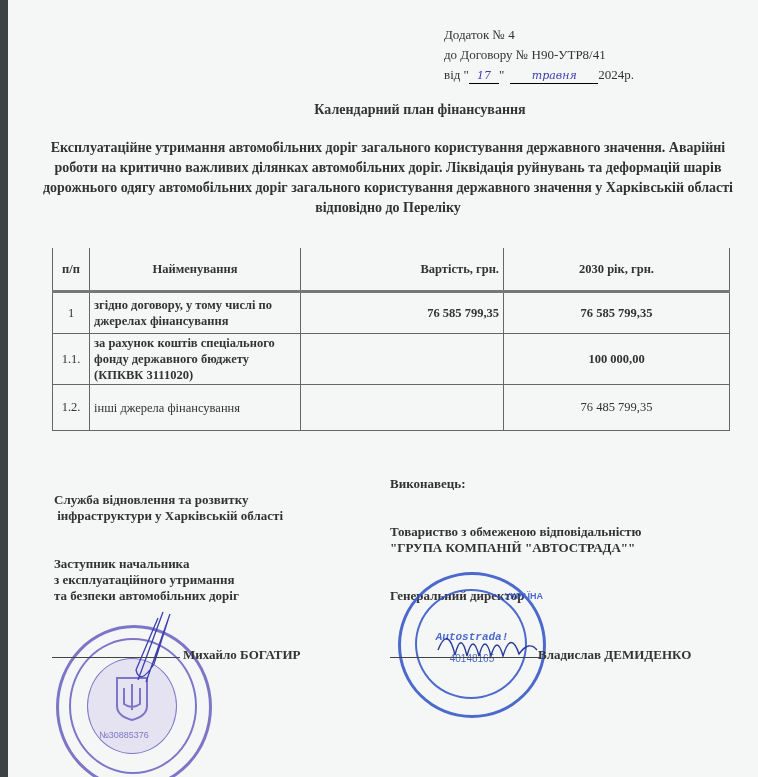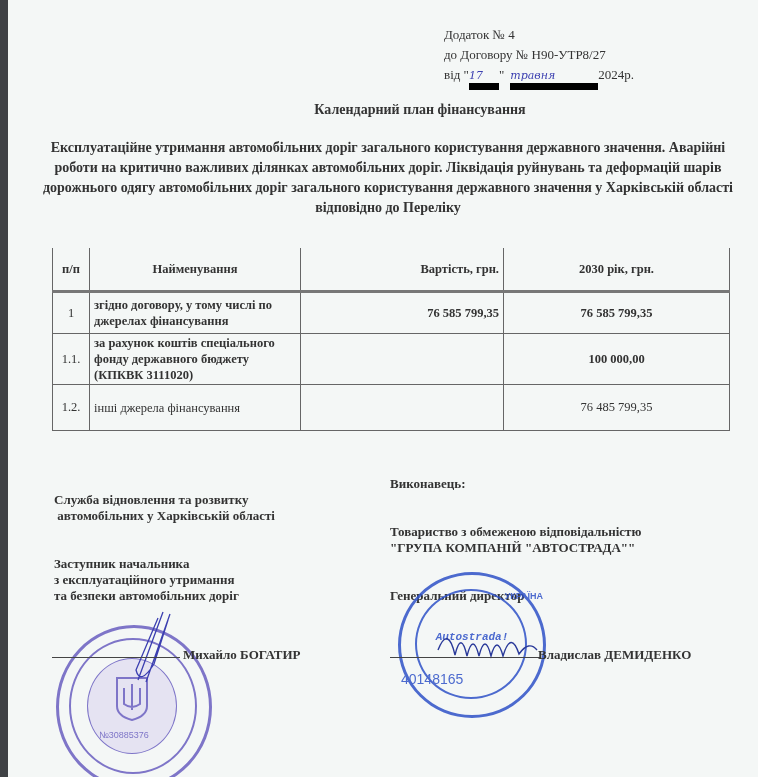--- a/index.html
+++ b/index.html
@@ -1,22 +1,22 @@
 <!DOCTYPE html>
 <html><head>
 <meta charset="utf-8">
 <style>
   html, body { margin:0; padding:0; }
   body { width:758px; height:777px; background:#3f4245; position:relative; overflow:hidden;
          font-family:"Liberation Serif", serif; color:#2a2a2a; }
   .page { position:absolute; left:8px; top:0; width:756px; height:777px; background:#f4f7f6; }
   .abs { position:absolute; }
   .annex { left:436px; top:25px; font-size:13px; line-height:20px; color:#333; }
-  .annex .hand { display:inline-block; border-bottom:7px solid #000000; color:#3b3fb0;
-                 font-style:italic; font-family:"DejaVu Serif", serif; font-size:11px; text-align:left; line-height:14px; }
+  .annex .hand { display:inline-block; border-bottom:1px solid #000000; color:#3b3fb0;
+                 font-style:italic; font-family:"DejaVu Serif", serif; font-size:11px; text-align:center; line-height:14px; }
   .title { left:0; width:740px; top:102px; text-align:center; font-weight:bold; font-size:14px; color:#333;margin-left:42px; }
   .subtitle { left:30px; width:700px; top:138px; text-align:center; font-weight:bold; font-size:14px; line-height:20px; color:#333; }
   table.fin { position:absolute; left:44px; top:248px; width:678px; border-collapse:collapse; font-size:12.5px; color:#333; }
   table.fin td, table.fin th { border:1.5px solid #666; padding:1px 4px; vertical-align:middle; }
   table.fin th { font-weight:bold; height:40px; }
   table.fin thead tr { border-top:none; }
   table.fin thead th { border-top:0; border-bottom:3px solid #777; }
   .c-num { width:28px; text-align:center; }
   .c-name { width:202px; text-align:left; line-height:16px; }
   .c-cost { width:194px; text-align:right; }
@@ -27,21 +27,21 @@
   .line { position:absolute; height:1px; background:#444; }
   .stamp { position:absolute; border-radius:50%; }
 </style>
 </head>
 <body>
 
 <div class="page">
 
   <div class="abs annex">
     <div>Додаток  № 4</div>
-    <div>до Договору № Н90-УТР8/27</div>
+    <div>до Договору № Н90-УТР8/41</div>
     <div>
       <span>від "</span><span class="hand" style="width:30px">17</span><span>"</span><span class="hand" style="width:88px;margin-left:6px">травня</span><span>2024р.</span>
     </div>
   </div>
 
   <div class="abs title">Календарний план фінансування</div>
   <div class="abs subtitle">Експлуатаційне утримання автомобільних доріг загального користування державного значення. Аварійні роботи  на критично важливих ділянках автомобільних доріг.  Ліквідація руйнувань та деформацій шарів дорожнього одягу автомобільних доріг загального користування державного значення у Харківській області відповідно до Переліку</div>
 
   <table class="fin">
     <thead>
@@ -69,21 +69,21 @@
         <td class="c-num">1.2.</td>
         <td class="c-name">інші джерела фінансування</td>
         <td class="c-cost"></td>
         <td class="c-year">76 485 799,35</td>
       </tr>
     </tbody>
   </table>
 
   <div class="abs sig" style="left:46px;top:476px;">
     <span class="lbl" style="margin-top:16px">Служба відновлення та розвитку</span>
-    <span class="lbl" style="white-space:pre"> автомобільних у Харківській області</span>
+    <span class="lbl" style="white-space:pre"> інфраструктури у Харківській області</span>
     <span class="lbl" style="margin-top:32px">Заступник начальника</span>
     <span class="lbl">з експлуатаційного утримання</span>
     <span class="lbl">та безпеки автомобільних доріг</span>
   </div>
 
   <div class="stamp" style="left:48px;top:625px;width:150px;height:158px;border:3px solid #6a5fc0;opacity:0.85;">
     <div class="stamp" style="left:10px;top:10px;width:124px;height:132px;border:2px solid #6a5fc0;"></div>
     <div class="stamp" style="left:28px;top:30px;width:88px;height:94px;border:1.5px solid #6a5fc0;background:#e3e0f2;"></div>
     <svg style="position:absolute;left:55px;top:48px" width="36" height="46" viewBox="0 0 36 46">
       <path d="M3 2 H33 V30 Q33 40 18 44 Q3 40 3 30 Z" fill="none" stroke="#6a5fc0" stroke-width="2"></path>
@@ -101,21 +101,21 @@
     <span class="lbl">Виконавець:</span>
     <span class="lbl" style="margin-top:32px">Товариство з обмеженою відповідальністю</span>
     <span class="lbl">"ГРУПА КОМПАНІЙ "АВТОСТРАДА""</span>
     <span class="lbl" style="margin-top:32px">Генеральний директор</span>
   </div>
 
   <div class="stamp" style="left:390px;top:572px;width:142px;height:140px;border:3px solid #2f52c8;opacity:0.85;">
     <div class="stamp" style="left:14px;top:14px;width:108px;height:106px;border:2px solid #2f52c8;"></div>
     <div style="position:absolute;left:0;width:142px;top:16px;text-align:right;font-family:'Liberation Sans',sans-serif;font-size:9px;font-weight:bold;color:#2f52c8">УКРАЇНА</div>
     <div style="position:absolute;left:0;width:142px;top:56px;text-align:center;font-family:Liberation Mono, monospace;font-size:11px;font-weight:bold;font-style:italic;color:#2f52c8">Autostrada!</div>
-    <div style="position:absolute;left:0;width:142px;top:96px;text-align:left;font-family:'Liberation Sans',sans-serif;font-size:14px;color:#2f52c8">40148165</div>
+    <div style="position:absolute;left:0;width:142px;top:78px;text-align:center;font-family:'Liberation Sans',sans-serif;font-size:10px;color:#2f52c8">40148165</div>
   </div>
   <svg style="position:absolute;left:425px;top:620px" width="110" height="50" viewBox="0 0 110 50">
     <path d="M5 30 Q15 5 22 35 Q28 10 34 36 Q40 12 46 36 Q52 12 58 36 Q64 14 70 36 Q78 10 86 34 Q96 20 104 30" fill="none" stroke="#2a3a9a" stroke-width="1.4"></path>
   </svg>
   <div class="line" style="left:382px;top:657px;width:150px;"></div>
   <div class="abs sig" style="left:530px;top:647px;">Владислав ДЕМИДЕНКО</div>
 
 </div>
 
 </body></html>

